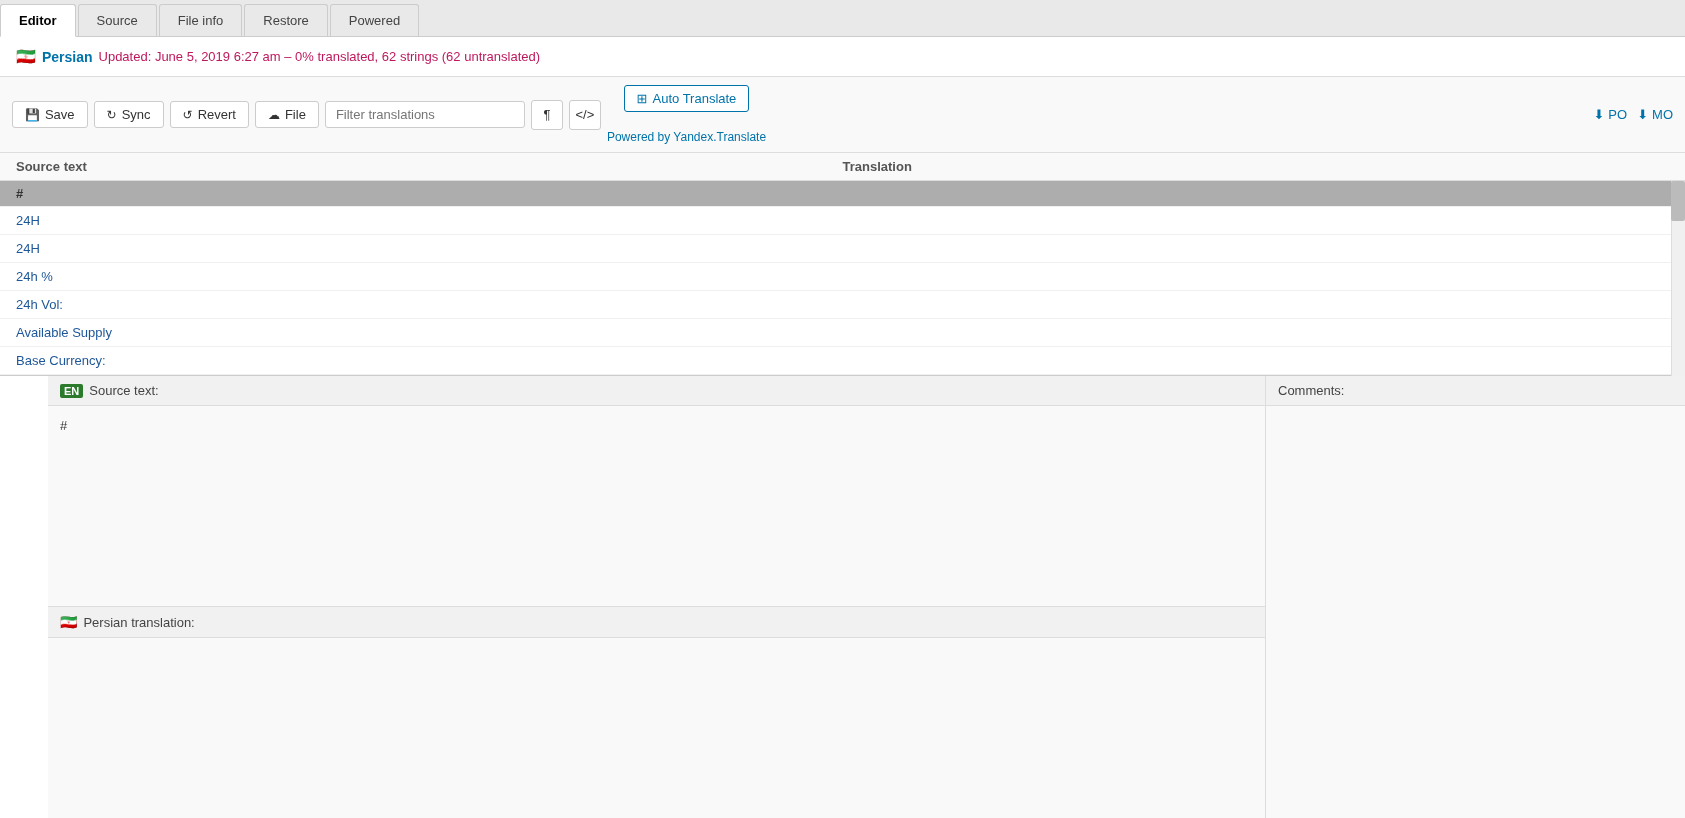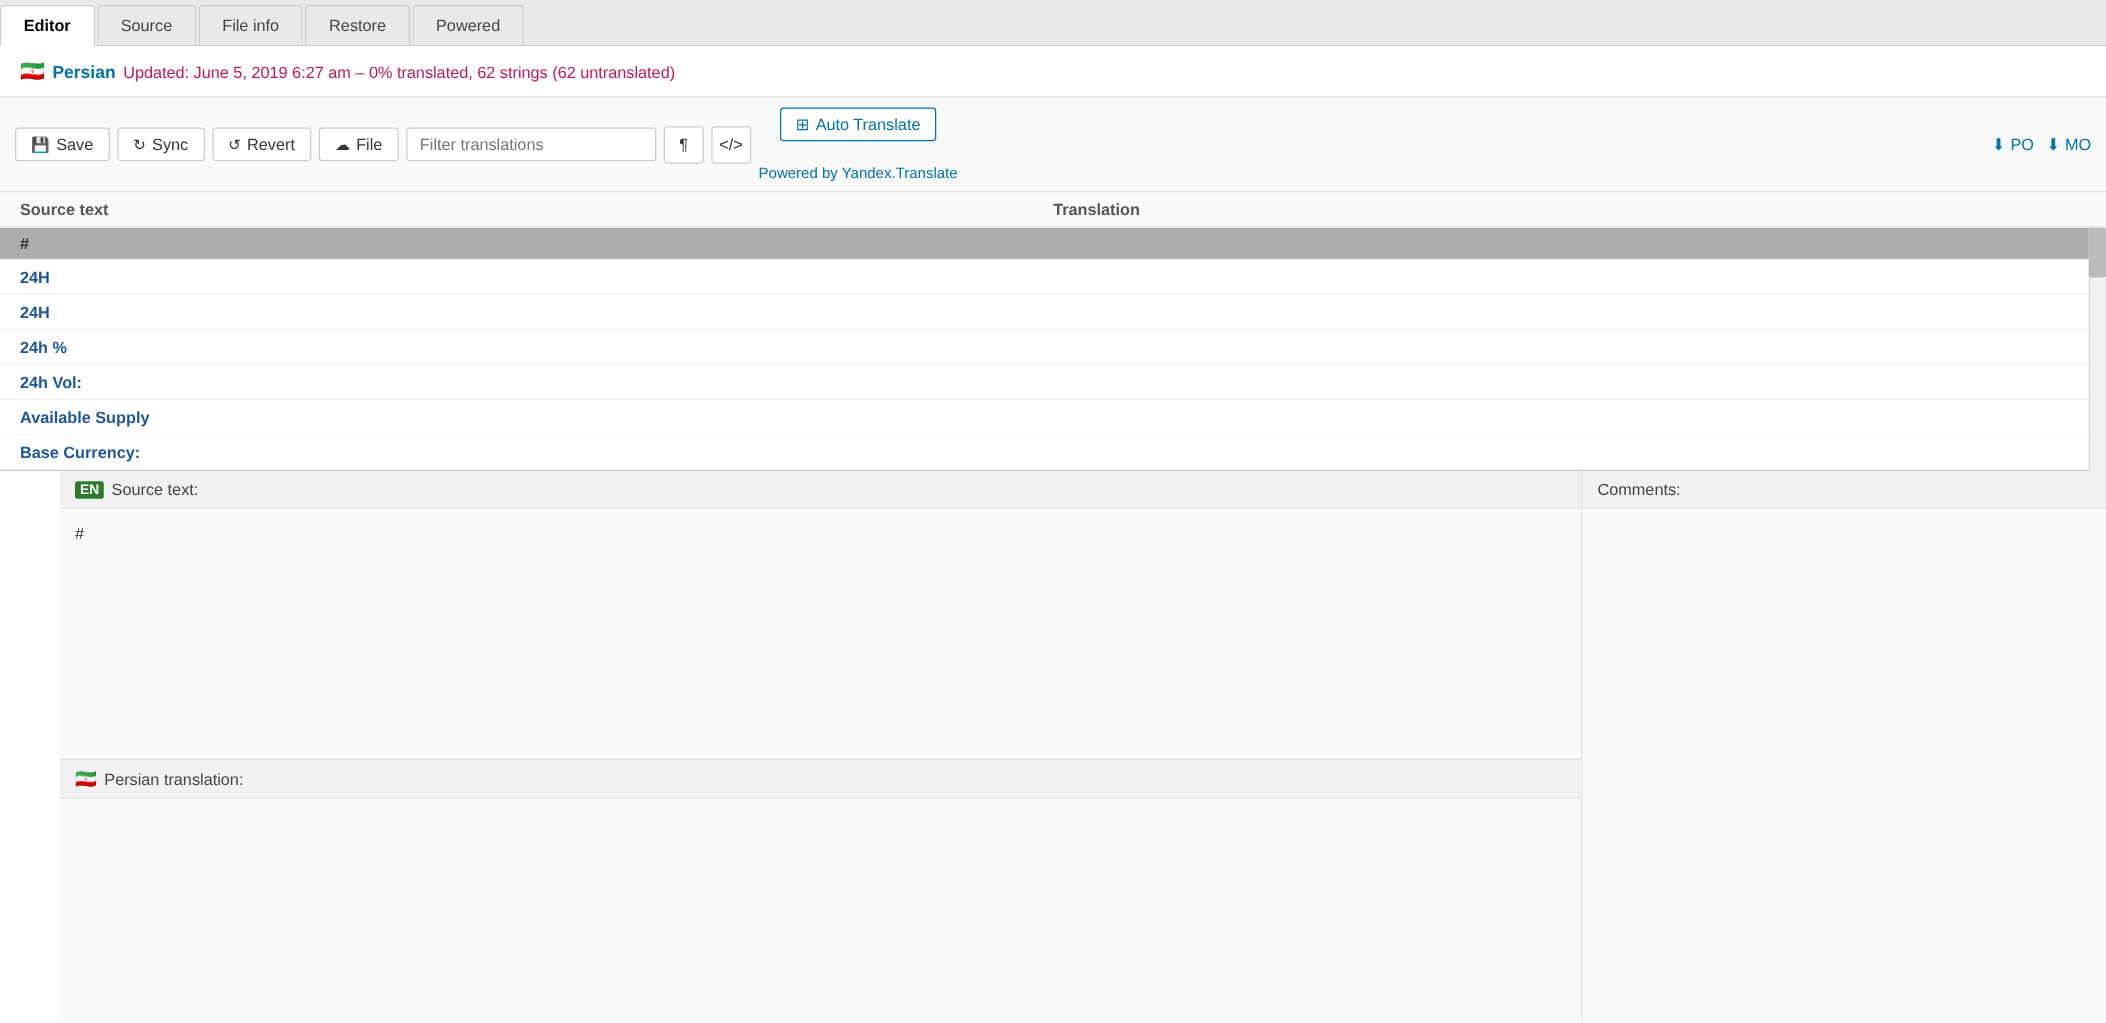--- a/index.html
+++ b/index.html
@@ -150,21 +150,21 @@
       grid-template-columns: 1fr 1fr;
       padding: 6px 16px;
       border-bottom: 1px solid #f0f0f0;
       cursor: pointer;
     }
     .string-row.selected {
       background: #c8c8c8;
     }
     .string-source {
       color: #1e5799;
-      font-weight: 700;
+      font-weight: 400;
     }
     .string-row.header-row {
       background: #adadad;
       padding: 5px 16px;
     }
     .string-row.header-row .string-source {
       color: #333;
       font-weight: 600;
     }
     .panels-row {

